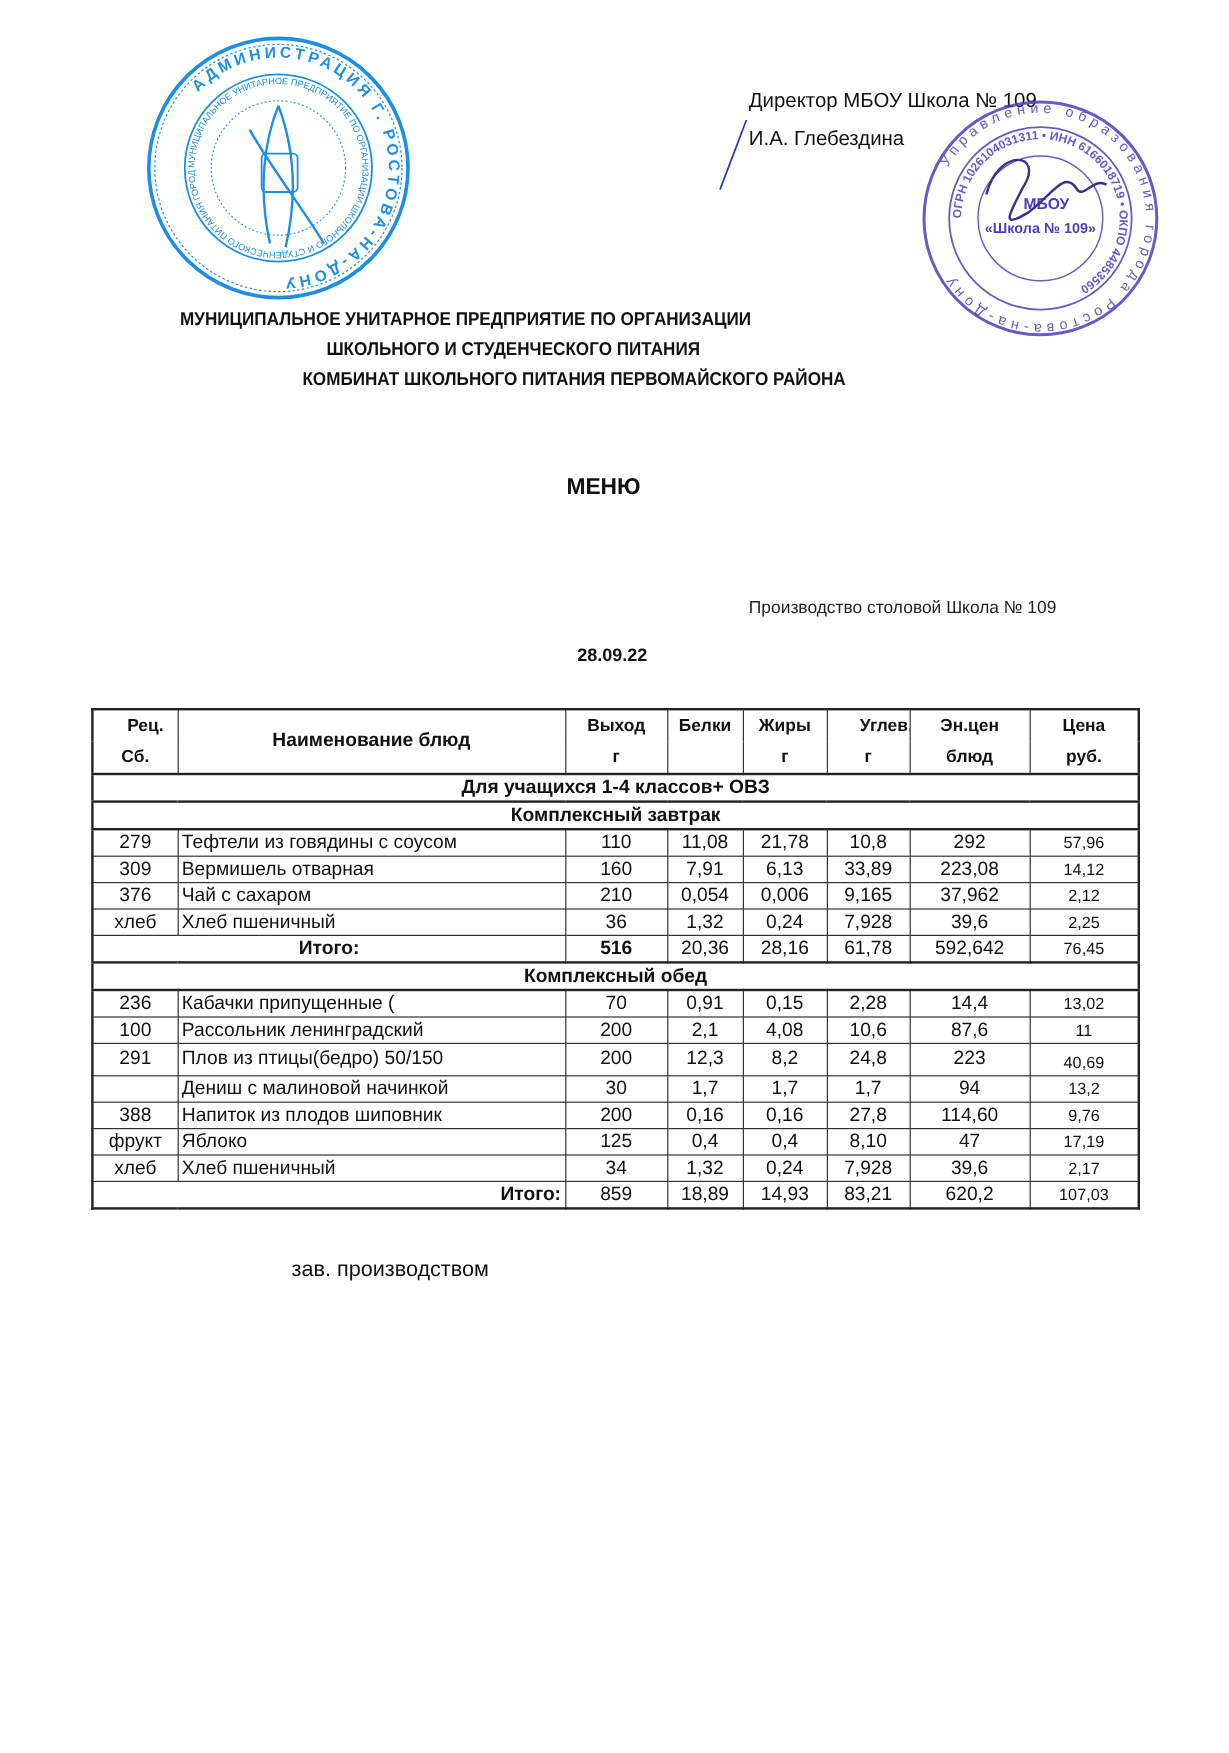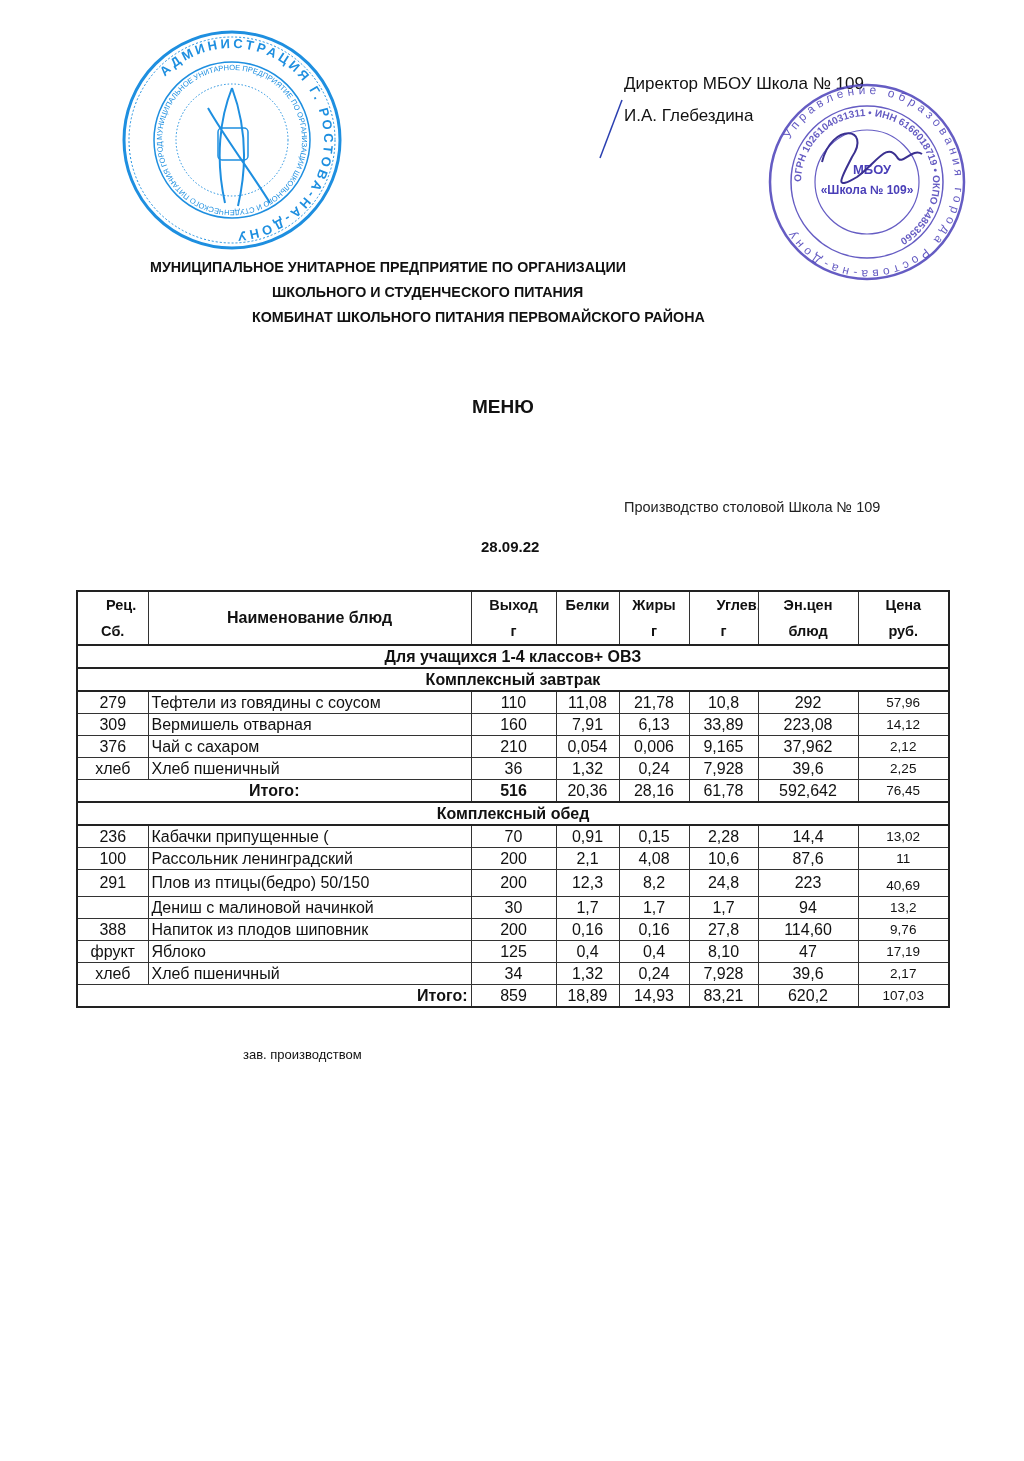--- a/index.html
+++ b/index.html
@@ -25,21 +25,21 @@
   .hdr-row1 th { height: 24px; }
   .hdr-row2 th { height: 24px; }
   .c { text-align: center; }
   .l { text-align: left; }
   .r { text-align: right; }
   .section { font-weight: bold; text-align: center; font-size: 16px;
              border-top: 2px solid #222 !important; border-bottom: 2px solid #222 !important; }
   .price { font-size: 13.5px !important; }
   .bold { font-weight: bold; }
   .total-label { font-weight: bold; }
-  .footer { left: 243px; top: 1047px; font-size: 13px; }
+  .footer { left: 243px; top: 1047px; font-size: 18px; }
 </style>
 </head>
 <body>
 
 <div class="abs stamp-left">
   <svg width="224" height="224" viewBox="0 0 224 224">
     <defs>
       <path id="lsOuter" d="M112,112 m-92,0 a92,92 0 1,1 184,0 a92,92 0 1,1 -184,0"></path>
       <path id="lsInner" d="M112,112 m-70,0 a70,70 0 1,1 140,0 a70,70 0 1,1 -140,0"></path>
     </defs>

